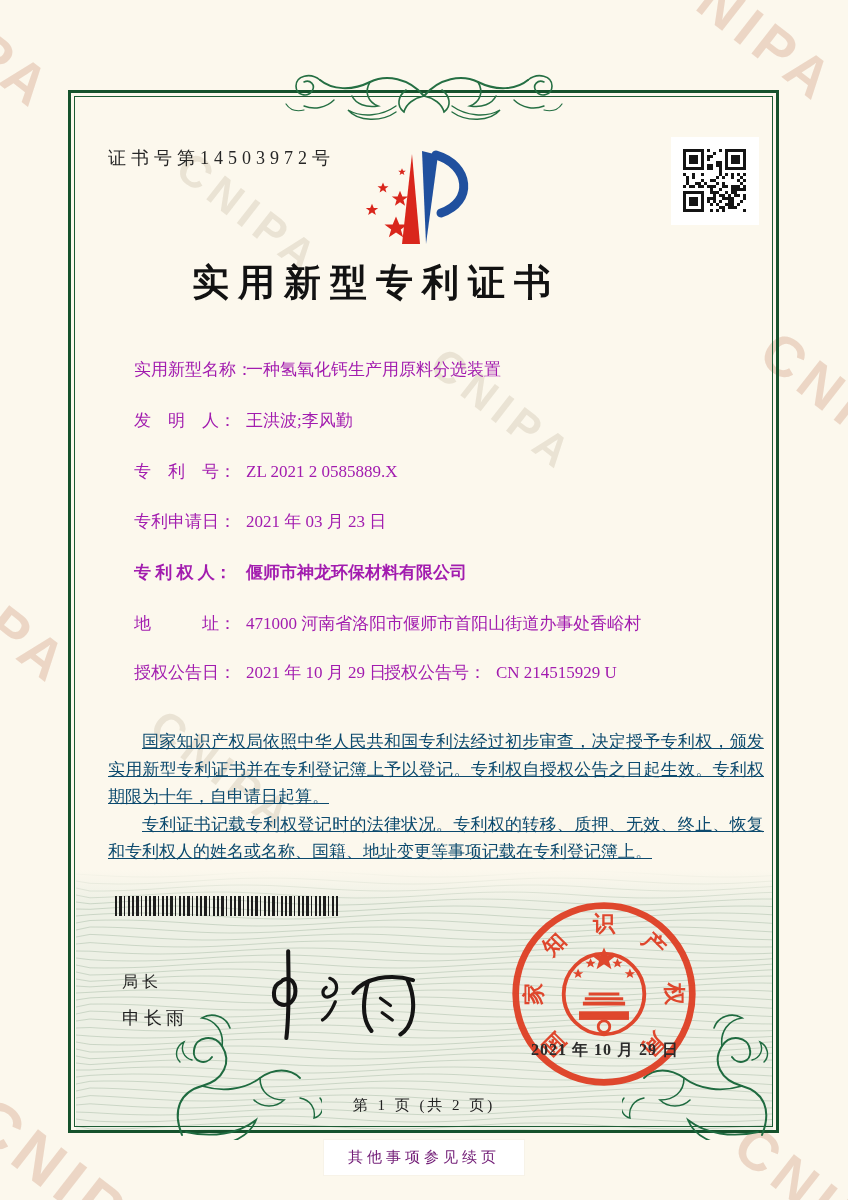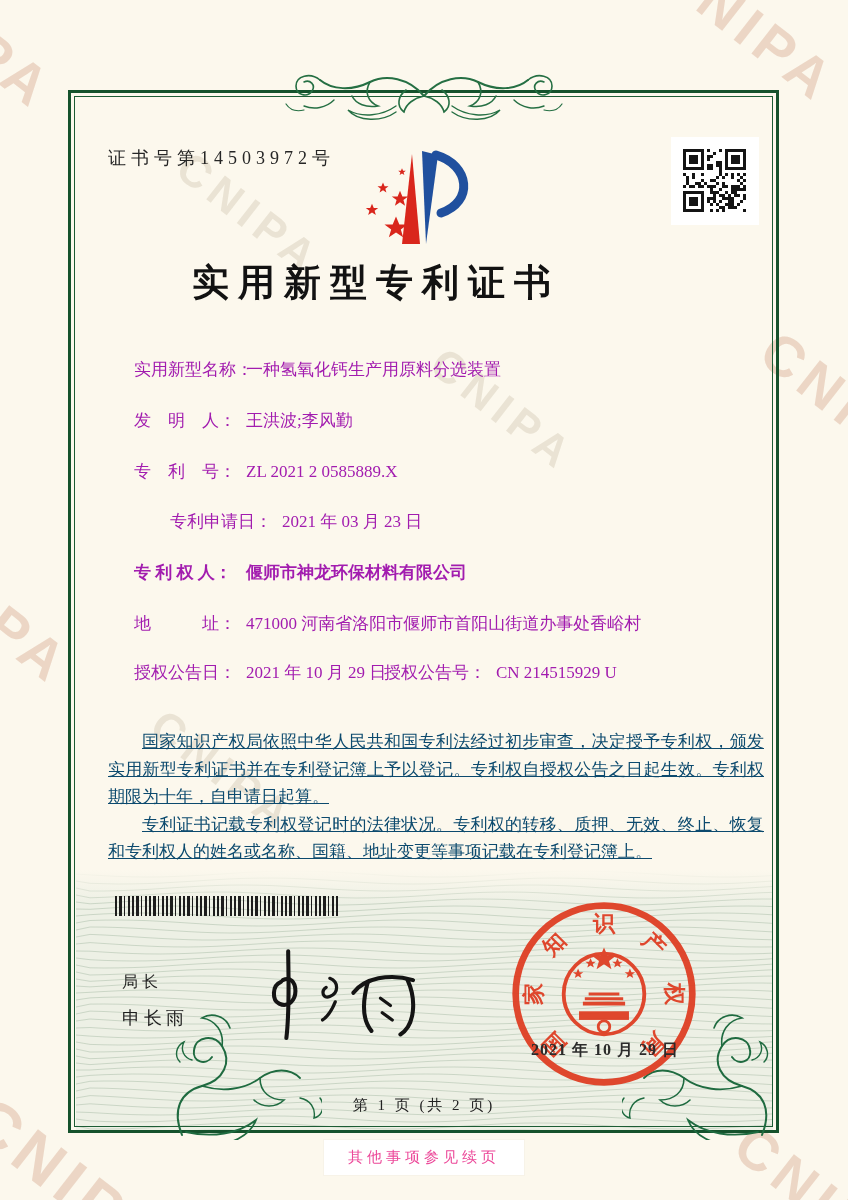--- a/index.html
+++ b/index.html
@@ -73,21 +73,21 @@
   .seal-date{
     position:absolute;left:512px;top:1040px;width:186px;text-align:center;
     font-size:16px;color:#2b2b2b;letter-spacing:1px;font-weight:600;
   }
   .page-info{
     position:absolute;left:0;top:1096px;width:848px;text-align:center;
     font-size:15px;letter-spacing:3px;color:#222;
   }
   .note-box{
     position:absolute;left:50%;top:1140px;transform:translateX(-50%);
-    background:#ffffff;padding:8px 24px;font-size:15px;letter-spacing:4px;color:#ec4899;
+    background:#ffffff;padding:8px 24px;font-size:15px;letter-spacing:4px;color:#701a75;
     box-shadow:0 0 0 1px rgba(0,0,0,0.02);
   }
 </style>
 </head>
 <body>
 
 <div class="wm wm-edge" style="left:-95px;top:-55px;">CNIPA</div>
 <div class="wm wm-edge" style="left:688px;top:-62px;">CNIPA</div>
 <div class="wm wm-edge" style="left:-78px;top:520px;">CNIPA</div>
 <div class="wm wm-edge" style="left:788px;top:318px;">CNIPA</div>
@@ -328,21 +328,21 @@
 
 <div class="row" style="top:357px;">
   <span class="lab">实用新型名称：</span><span>一种氢氧化钙生产用原料分选装置</span>
 </div>
 <div class="row" style="top:408px;">
   <span class="lab">发　明　人：</span><span>王洪波;李风勤</span>
 </div>
 <div class="row" style="top:459px;">
   <span class="lab">专　利　号：</span><span>ZL 2021 2 0585889.X</span>
 </div>
-<div class="row" style="top:509px;margin-left:36px;">
+<div class="row" style="top:509px;">
   <span class="lab">专利申请日：</span><span>2021 年 03 月 23 日</span>
 </div>
 <div class="row" style="top:560px;font-weight:bold;">
   <span class="lab">专 利 权 人：</span><span>偃师市神龙环保材料有限公司</span>
 </div>
 <div class="row" style="top:611px;">
   <span class="lab">地　　　址：</span><span>471000 河南省洛阳市偃师市首阳山街道办事处香峪村</span>
 </div>
 <div class="row" style="top:660px;">
   <span class="lab">授权公告日：</span><span class="val1">2021 年 10 月 29 日</span><span class="lab">授权公告号：</span><span>CN 214515929 U</span>

